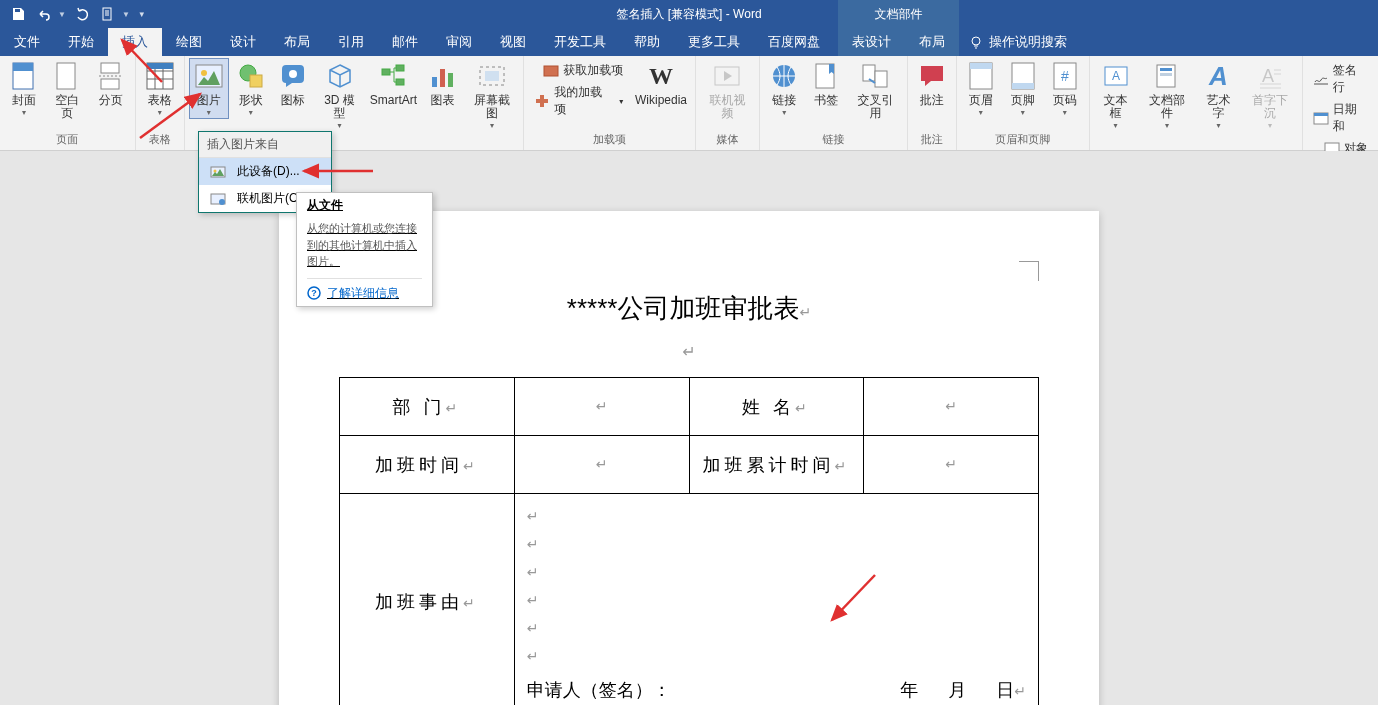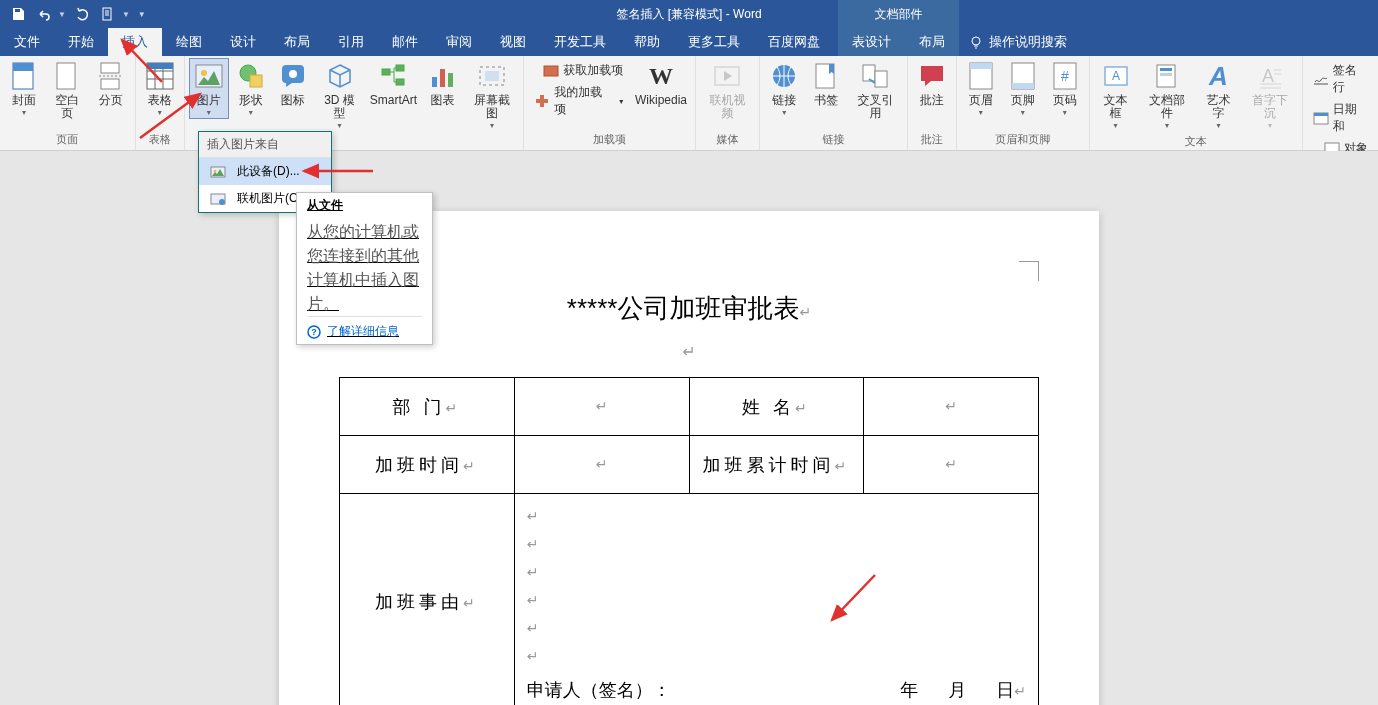--- a/index.html
+++ b/index.html
@@ -35,21 +35,21 @@
 
 
 .dropdown { position: absolute; background: #fff; border: 1px solid #0f766e; box-shadow: 2px 2px 6px rgba(0,0,0,0.2); z-index: 100; }
 .dd-header { background: #f0f0f0; padding: 4px 8px; font-size: 12px; color: #555; border-bottom: 1px solid #e0e0e0; }
 .dd-item { display: flex; align-items: center; gap: 8px; padding: 5px 10px; font-size: 12px; cursor: pointer; }
 .dd-item:hover, .dd-item.hover { background: #cde0f7; }
 .dd-item-icon { width: 20px; height: 16px; display: flex; align-items: center; justify-content: center; }
 
 .tooltip { position: absolute; background: #fff; border: 1px solid #c0c0c0; box-shadow: 2px 2px 6px rgba(0,0,0,0.2); padding: 4px 10px; z-index: 101; width: 137px; text-decoration: underline; }
 .tt-title { font-size: 12px; font-weight: bold; margin-bottom: 6px; }
-.tt-body { font-size: 16px; color: #555; line-height: 1.5; margin-bottom: 0; }
+.tt-body { font-size: 11px; color: #555; line-height: 1.5; margin-bottom: 8px; }
 .tt-link { font-size: 12px; color: #0066cc; display: flex; align-items: center; gap: 6px; cursor: pointer; border-top: 1px solid #e0e0e0; padding-top: 6px; }
 
 
 .doc-area { background: #e6e6e6; position: absolute; top: 151px; left: 0; right: 0; bottom: 0; overflow: hidden; }
 .page { background: #fff; margin: 0 auto; width: 820px; min-height: 800px; box-shadow: 0 2px 8px rgba(0,0,0,0.2); padding: 50px 60px; position: relative; margin-top: 60px; }
 .page-corner { position: absolute; top: 50px; right: 60px; width: 20px; height: 20px; border-right: 1px solid #999; border-top: 1px solid #999; }
 .doc-title { font-size: 26px; font-family: "SimSun"; text-align: center; margin: 30px 0 10px; }
 .pmark { color: #999; font-size: 14px; }
 .center-mark { text-align: center; color: #999; padding: 6px 0; }
 
@@ -425,21 +425,20 @@
         <div class="rbtn-icon">
             <svg width="28" height="28" viewBox="0 0 28 28">
               <text x="6" y="20" font-size="18" fill="#888">A</text>
               <path stroke="#aaa" d="M18 8h7M18 12h7M4 22h21M4 26h21"></path>
             </svg>
           </div>
         <div class="rbtn-label">首字下沉</div>
           <div class="rbtn-arrow">▾</div>
       </div>
     </div>
-    <div class="rlabel">文本</div>
   </div>
 
   <div class="rgroup" style="border-right:none">
     <div class="rcol">
       <div class="rbtn-sm">
           <span class="rbtn-sm-icon">
             <svg width="16" height="14" viewBox="0 0 16 14">
               <path stroke="#555" fill="none" d="M2 10c2-4 4 2 6-2s4 0 6-2"></path>
               <path stroke="#555" d="M1 12h14"></path>
             </svg>

